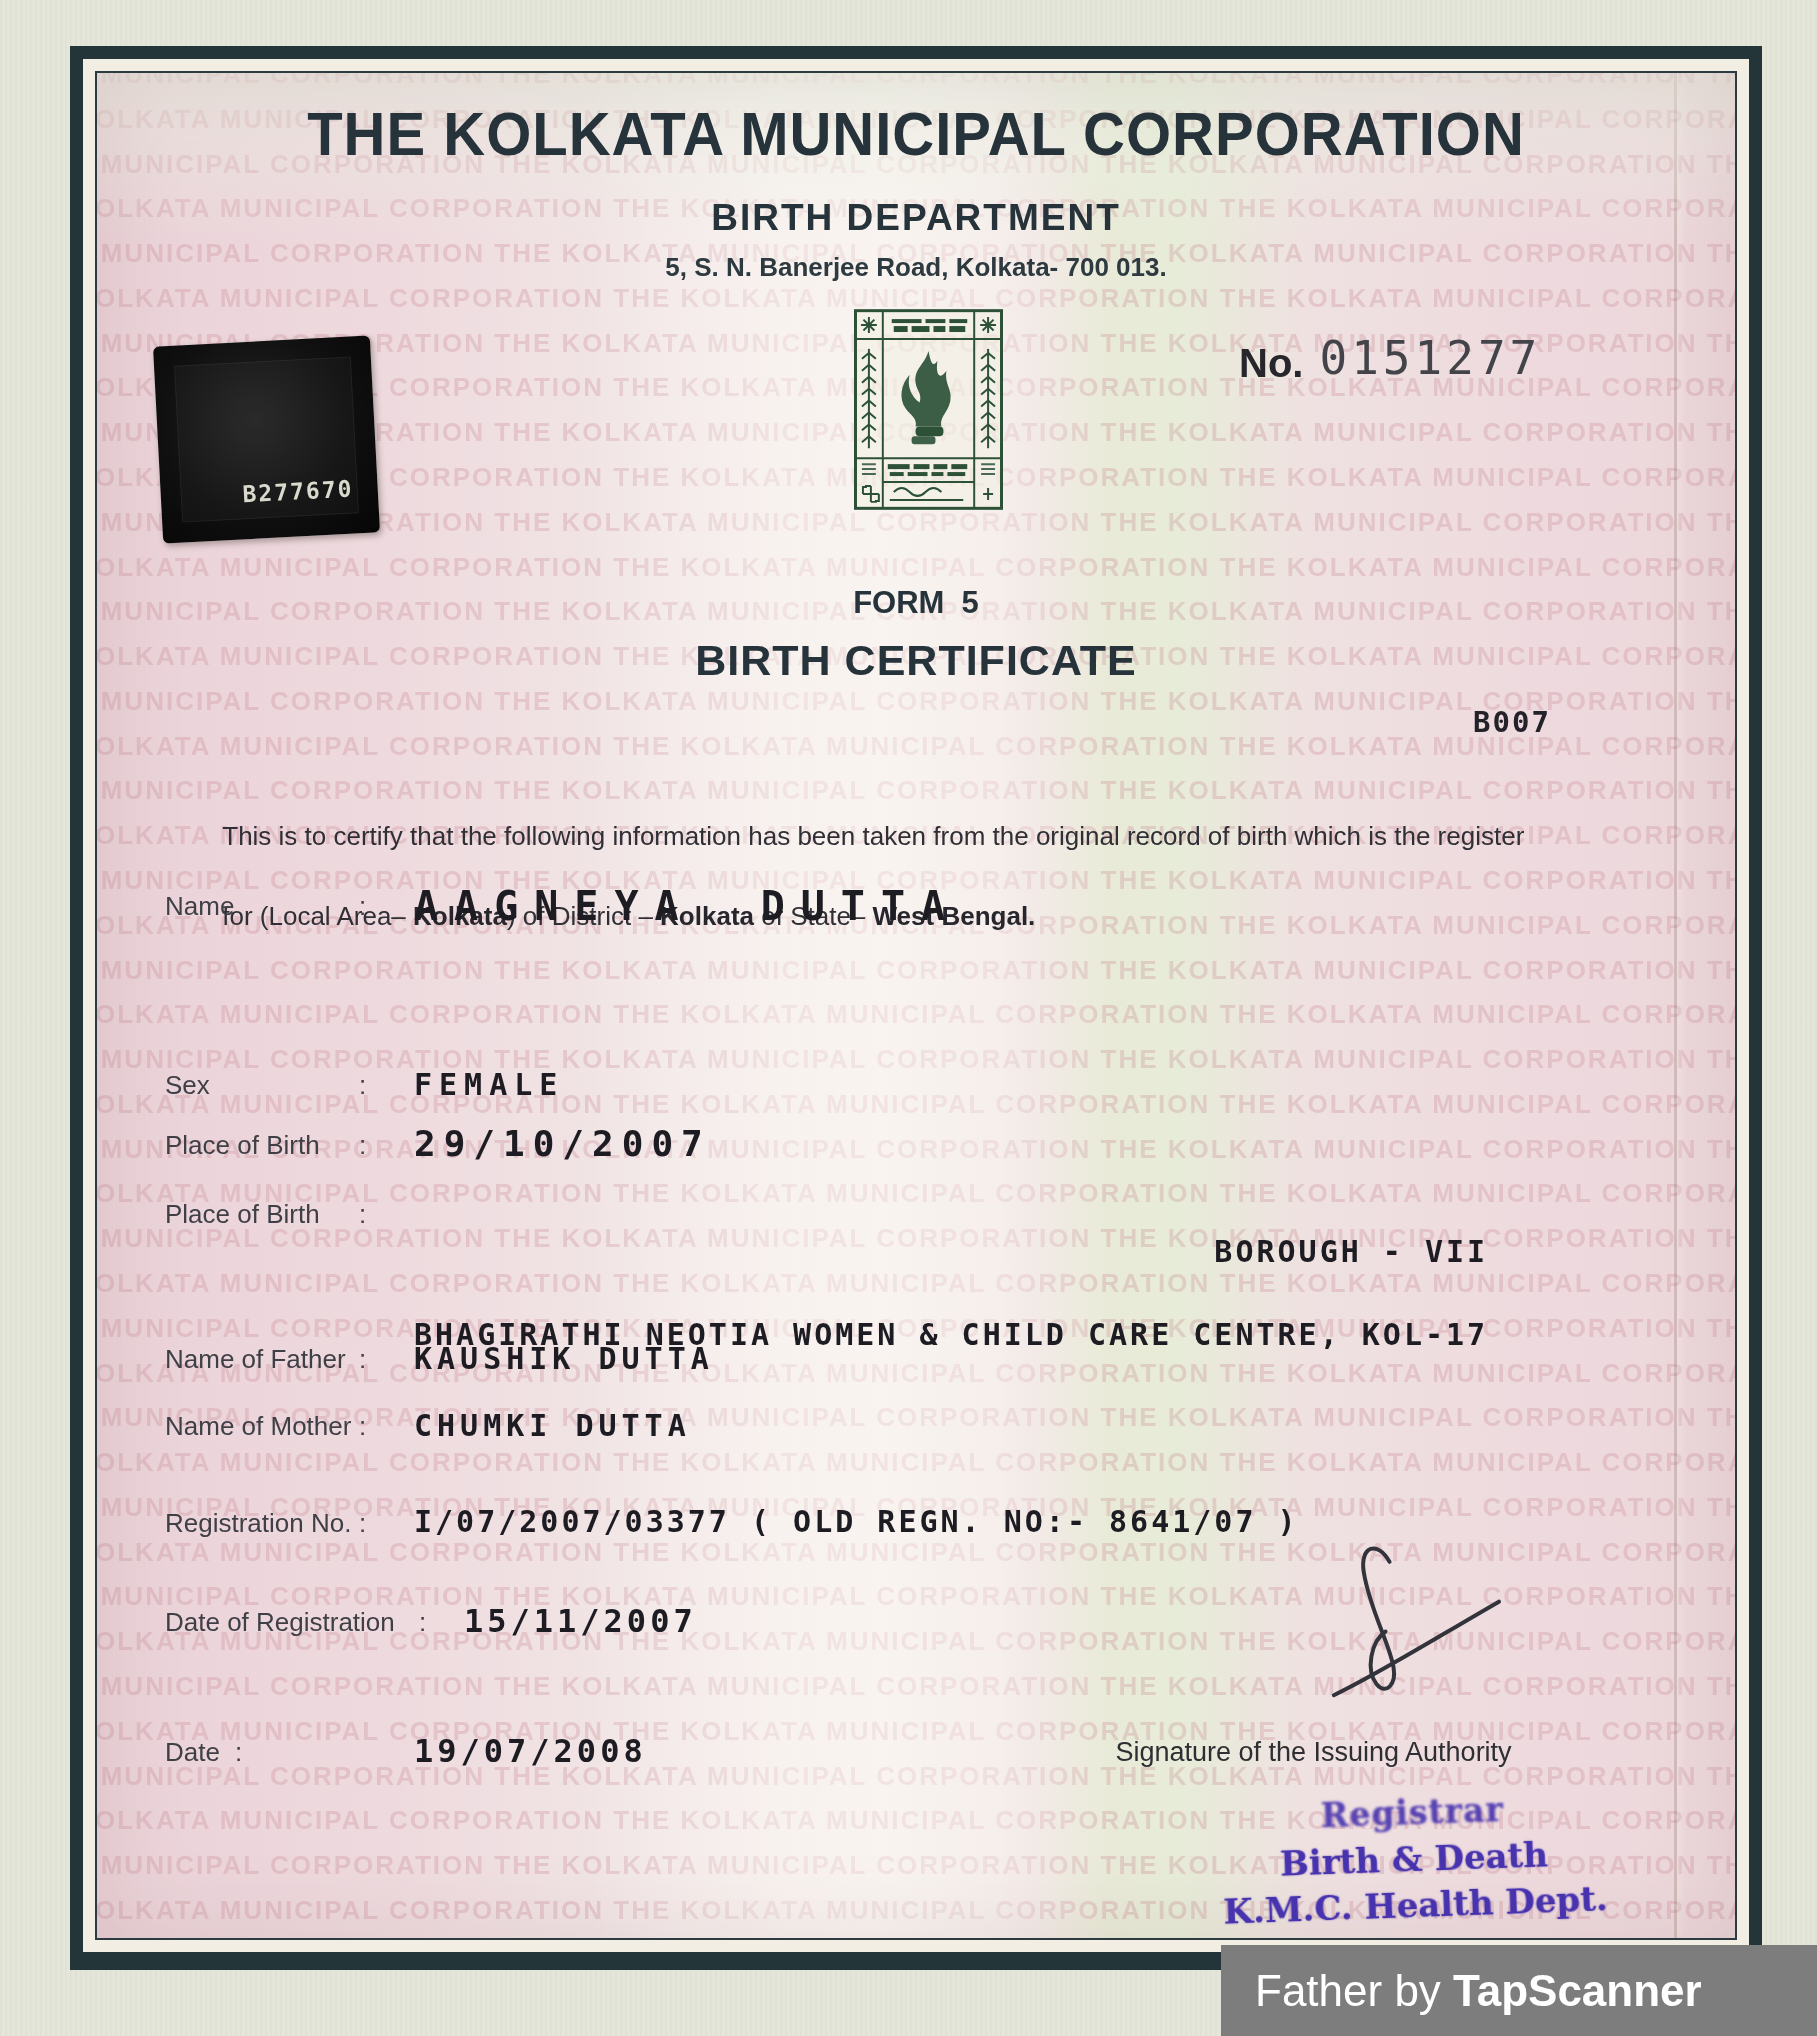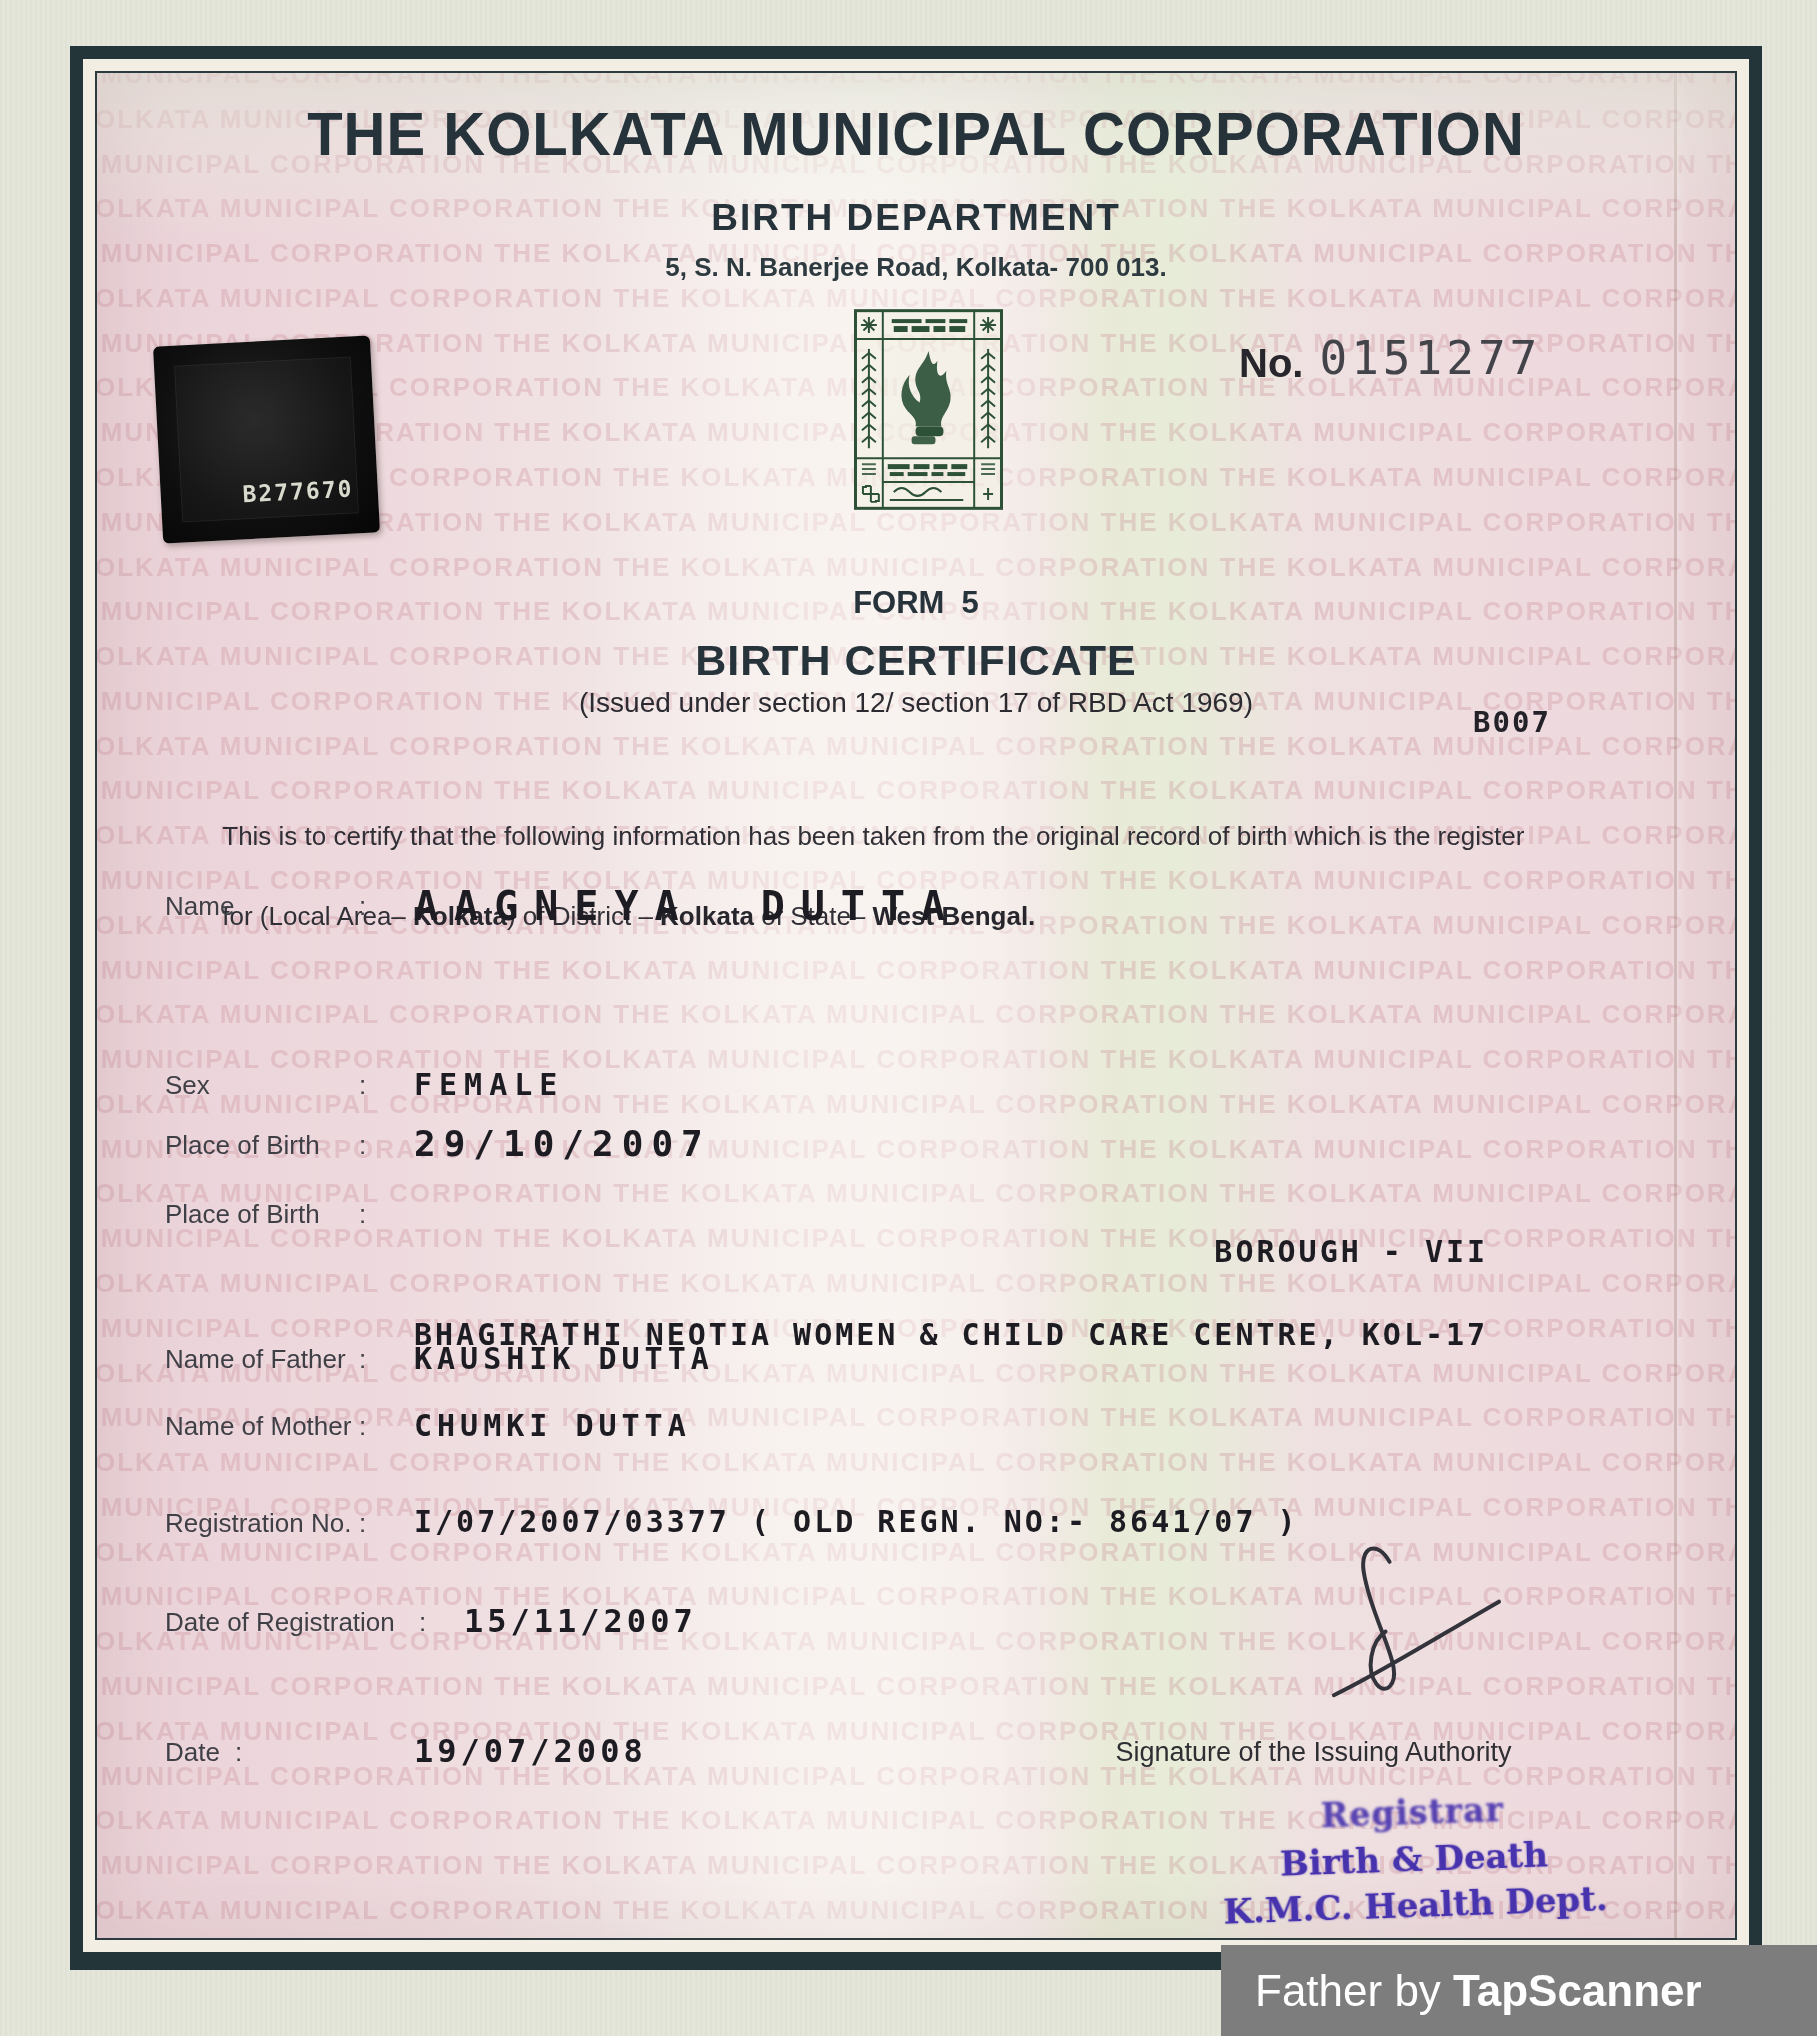--- a/index.html
+++ b/index.html
@@ -205,21 +205,20 @@
               </g>
           </svg>
         </div>
 
         <div class="no-line">
           <span class="no-label">No.</span><span class="no-value">0151277</span>
         </div>
 
         <div class="hdr form5">FORM  5</div>
         <div class="hdr bct">BIRTH CERTIFICATE</div>
-        <div class="hdr sub">(Issued under section 12/ section 17 of RBD Act 1969)</div>
         <div class="b007">B007</div>
 
         <div class="para">
           <span>This is to certify that the following information has been taken from the original record of birth which is the register</span><br>
           <span>for (Local Area– </span><b>Kolkata</b><span>) of District – </span><b>Kolkata</b><span> of State– </span><b>West Bengal.</b>
         </div>
 
         <div class="row" style="top:818px">
           <span class="lbl">Name</span>
           <span class="col">:</span>

